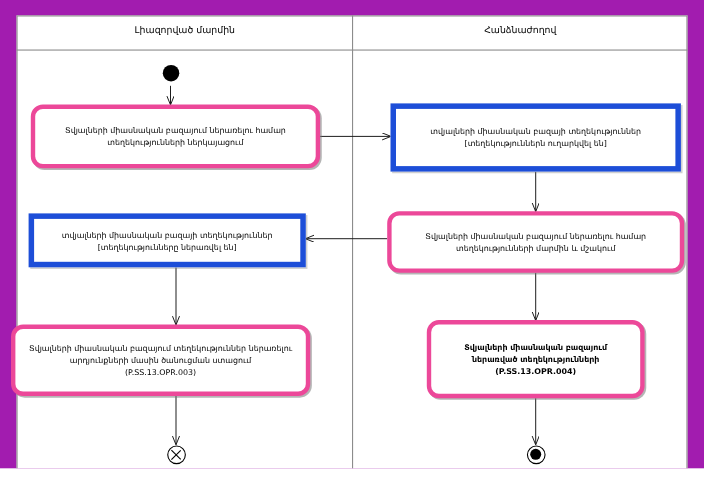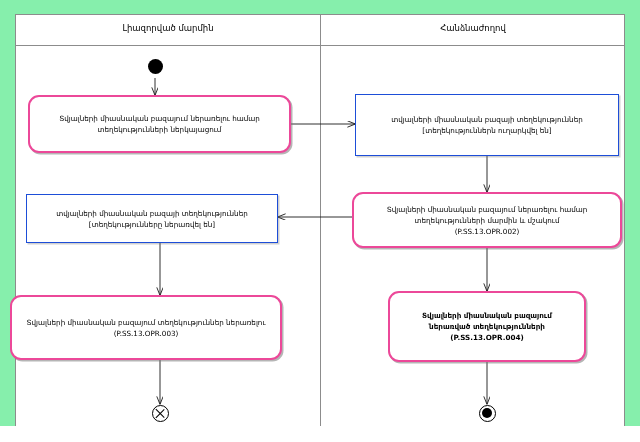--- a/index.html
+++ b/index.html
@@ -9,21 +9,21 @@
     background: #ffffff;
   }
   body {
     font-family: "DejaVu Sans", "Liberation Sans", sans-serif;
     color: #000000;
   }
   #canvas {
     position: relative;
     width: 640px;
     height: 426px;
-    background: #86efac;
+    background: #a21caf;
     overflow: hidden;
   }
 
   
   .lane-frame {
     position: absolute;
     left: 15px;
     top: 14px;
     width: 610px;
     height: 414px;
@@ -68,26 +68,26 @@
     display: flex;
     align-items: center;
     justify-content: center;
     text-align: center;
     font-size: 7.2px;
     line-height: 11px;
     color: #000000;
     padding: 2px 6px;
   }
   .action {
-    border: 2px solid #ec4899;
+    border: 4px solid #ec4899;
     border-radius: 11px;
     box-shadow: 1.5px 1.5px 0 0 rgba(120,120,120,0.55);
   }
   .object-node {
-    border: 1px solid #1d4ed8;
+    border: 5px solid #1d4ed8;
     border-radius: 0;
     box-shadow: 1.5px 1.5px 0 0 rgba(120,120,120,0.35);
     justify-content: center;
   }
   .node .lines { display: block; width: 100%; }
   .node .ln { display: block; white-space: nowrap; }
   .node .code { display: block; white-space: nowrap; }
 
   
   .initial-node {
@@ -202,27 +202,27 @@
     <span class="lines">
       <span class="ln">տվյալների միասնական բազայի տեղեկություններ</span>
       <span class="ln">[տեղեկությունները ներառվել են]</span>
     </span>
   </div>
 
   <div class="node action" style="left:352px; top:192px; width:270px; height:56px;">
     <span class="lines">
       <span class="ln">Տվյալների միասնական բազայում ներառելու համար</span>
       <span class="ln">տեղեկությունների մարմին և մշակում</span>
-      <span class="code">(P.SS.13.OPR.002)</span>
     </span>
   </div>
 
   <div class="node action" style="left:10px; top:295px; width:272px; height:65px;">
     <span class="lines">
       <span class="ln">Տվյալների միասնական բազայում տեղեկություններ ներառելու</span>
+      <span class="ln">արդյունքների մասին ծանուցման ստացում</span>
       <span class="code">(P.SS.13.OPR.003)</span>
     </span>
   </div>
 
   <div class="node action" style="left:388px; top:291px; width:198px; height:71px;font-weight:bold;">
     <span class="lines">
       <span class="ln">Տվյալների միասնական բազայում</span>
       <span class="ln">ներառված տեղեկությունների</span>
       <span class="code">(P.SS.13.OPR.004)</span>
     </span>

